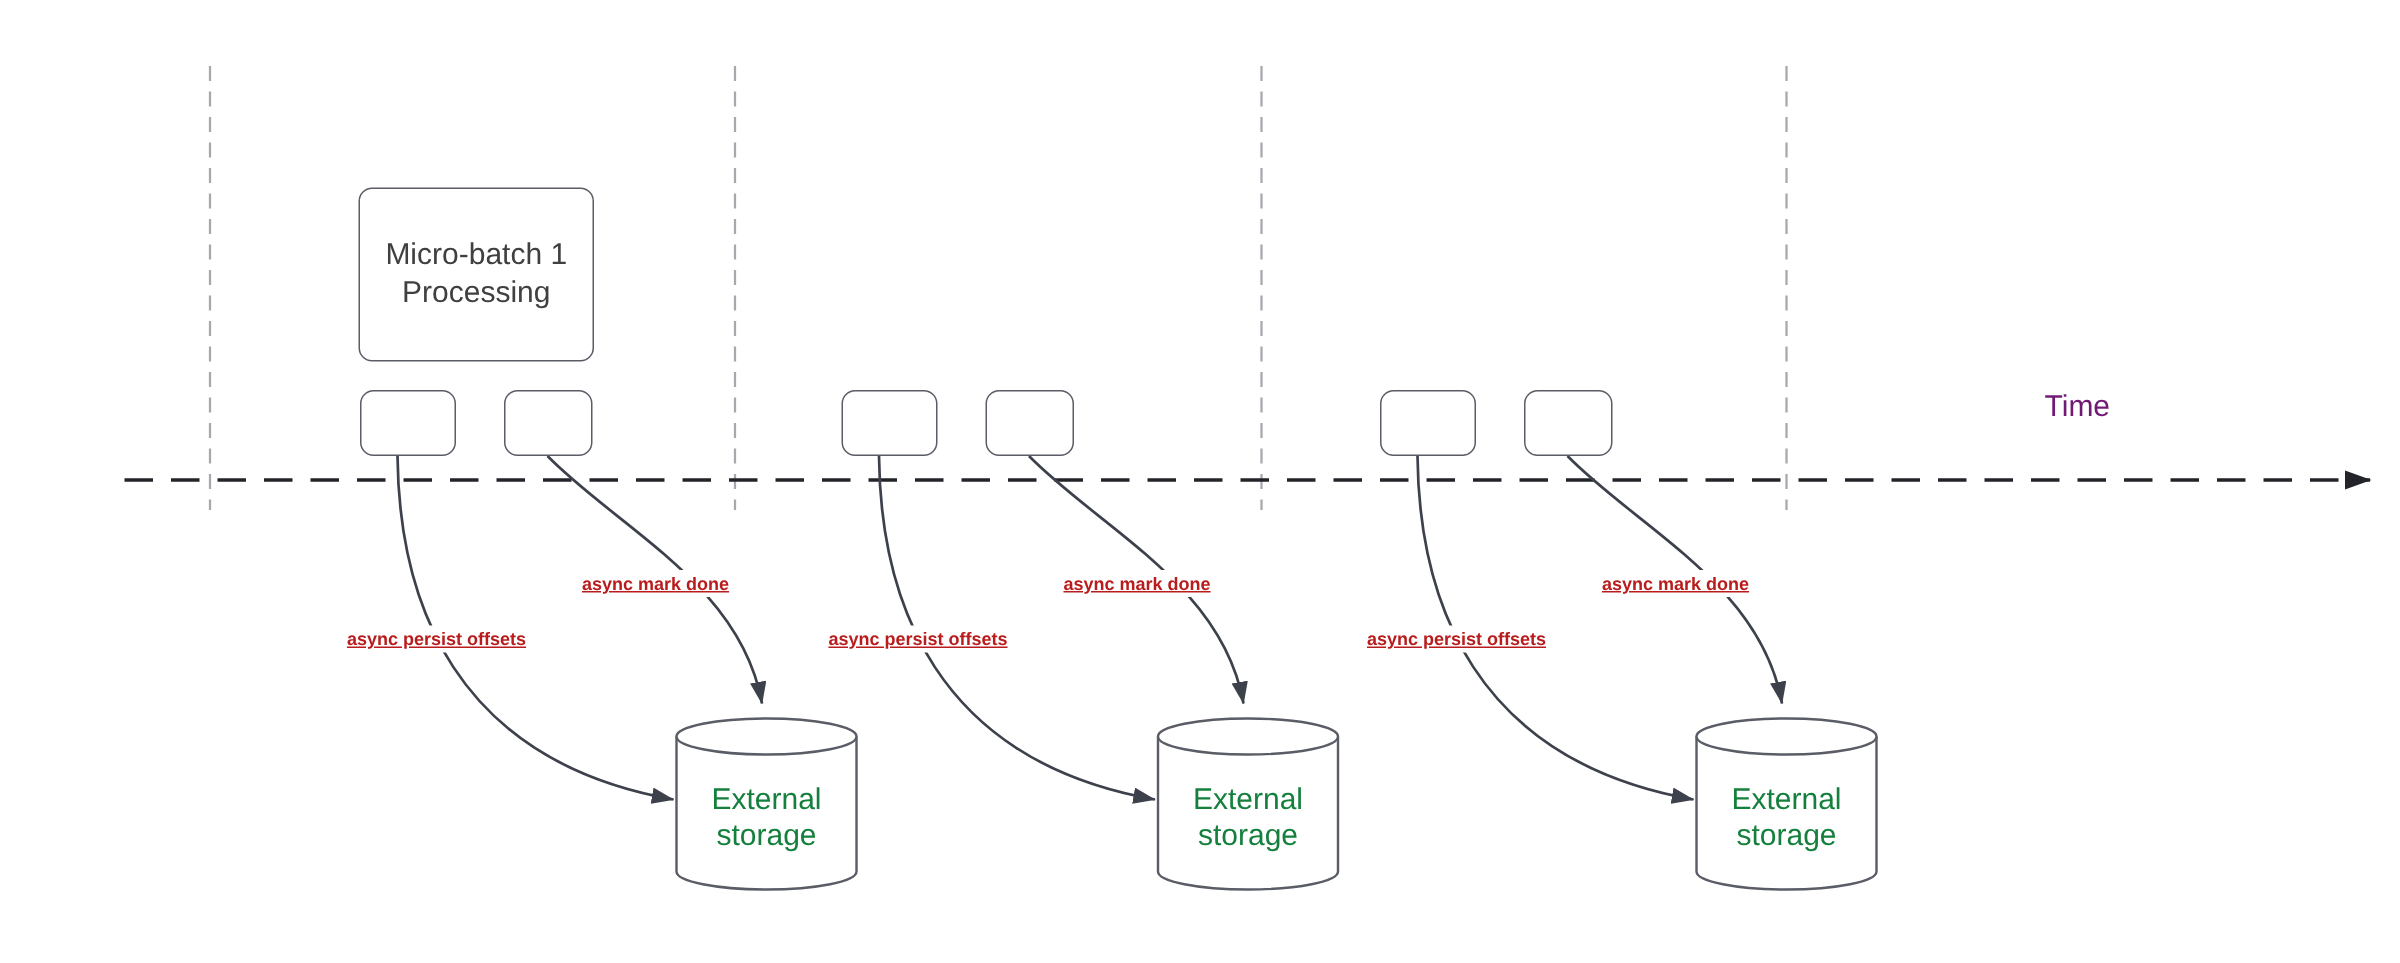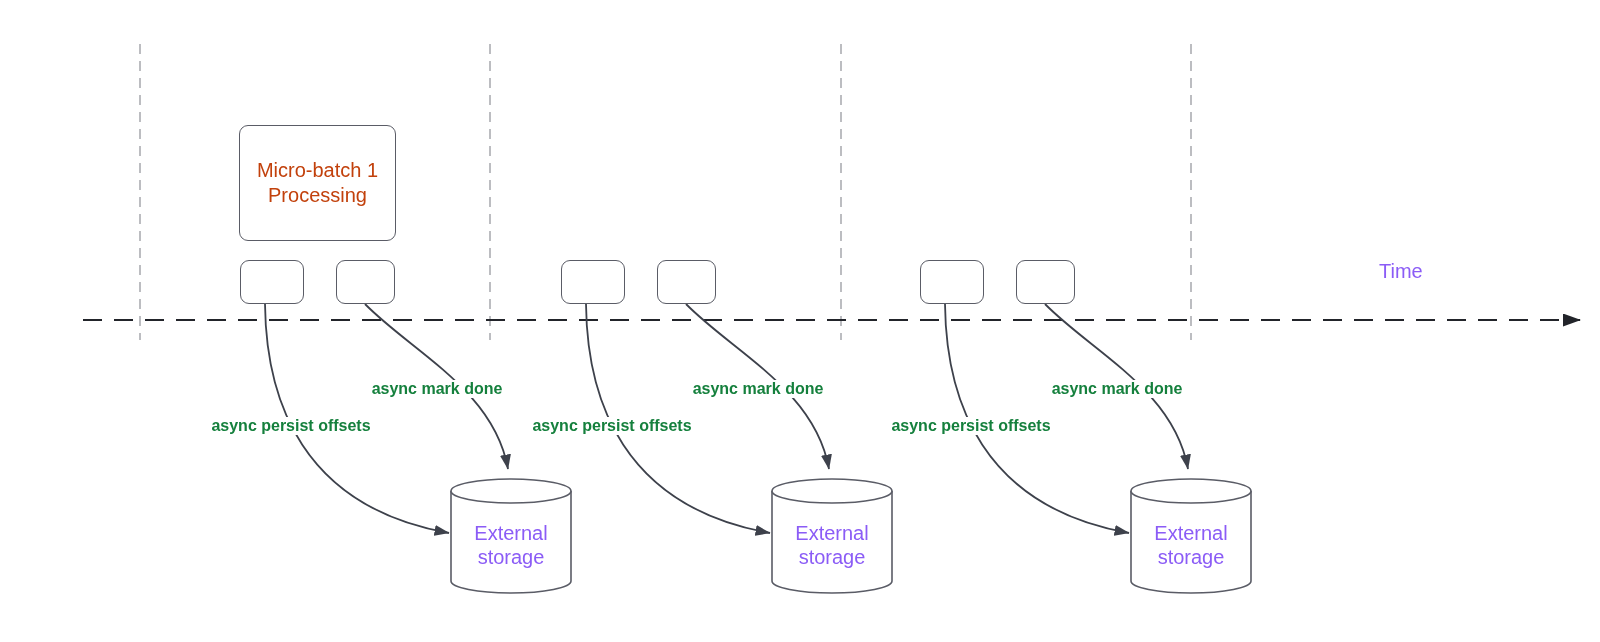--- a/index.html
+++ b/index.html
@@ -3,31 +3,31 @@
 <meta charset="utf-8">
 <style>
   html,body{margin:0;padding:0;background:#ffffff;}
   .stage{position:relative;width:1600px;height:642px;background:#ffffff;
          font-family:"Liberation Sans",sans-serif;overflow:hidden;}
   svg.layer{position:absolute;left:0;top:0;width:1600px;height:642px;}
   .node{position:absolute;border:1.4px solid #5a5c66;border-radius:9px;
         background:#ffffff;box-sizing:border-box;}
   .proc{width:157px;height:116px;top:125px;display:flex;align-items:center;
         justify-content:center;text-align:center;font-size:20px;line-height:25px;
-        color:#c2410c;}
+        color:#404040;}
   .proc .inner{width:142px;}
   .mini{width:64px;height:44px;top:260px;}
   .mini.rightbox{width:59px;}
   .lbl{position:absolute;transform:translate(-50%,-50%);background:#ffffff;
-       padding:0 3px;font-size:16px;font-weight:bold;color:#15803d;
-       white-space:nowrap;line-height:18px;}
+       padding:0 3px;font-size:12px;font-weight:bold;color:#b91c1c;
+       white-space:nowrap;line-height:18px;text-decoration:underline;}
   .store-text{position:absolute;width:120px;top:521px;text-align:center;
-              font-size:20px;line-height:24px;color:#8b5cf6;}
+              font-size:20px;line-height:24px;color:#15803d;}
   .time-lbl{position:absolute;left:1363px;top:260px;font-size:20px;
-            color:#8b5cf6;line-height:22px;margin-left:16px;}
+            color:#701a75;line-height:22px;}
 </style>
 </head>
 <body>
 
 <div class="stage">
 
   <svg class="layer" viewBox="0 0 1600 642" xmlns="http://www.w3.org/2000/svg">
     <defs>
       <marker id="ah" markerUnits="userSpaceOnUse" markerWidth="17" markerHeight="12" refX="14.5" refY="5.5" orient="auto">
         <path d="M0,0 L15,5.5 L0,11 Z" fill="#3d414b"></path>

